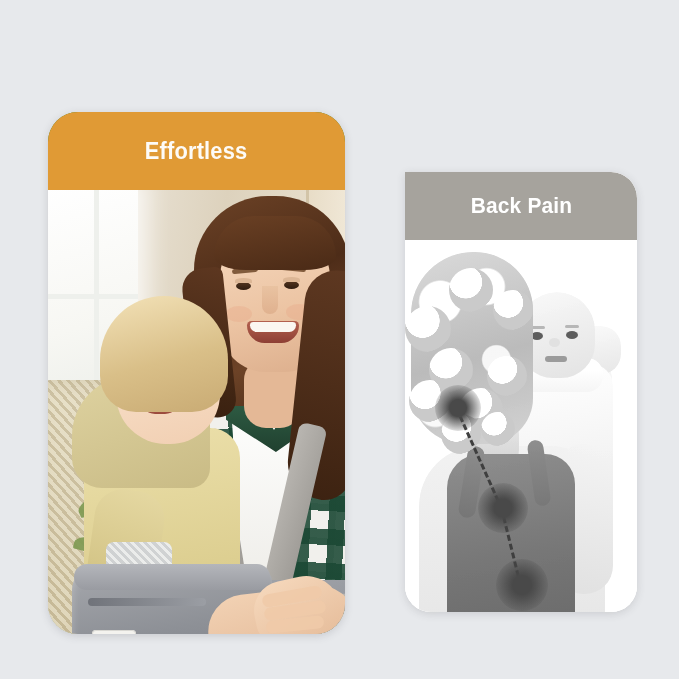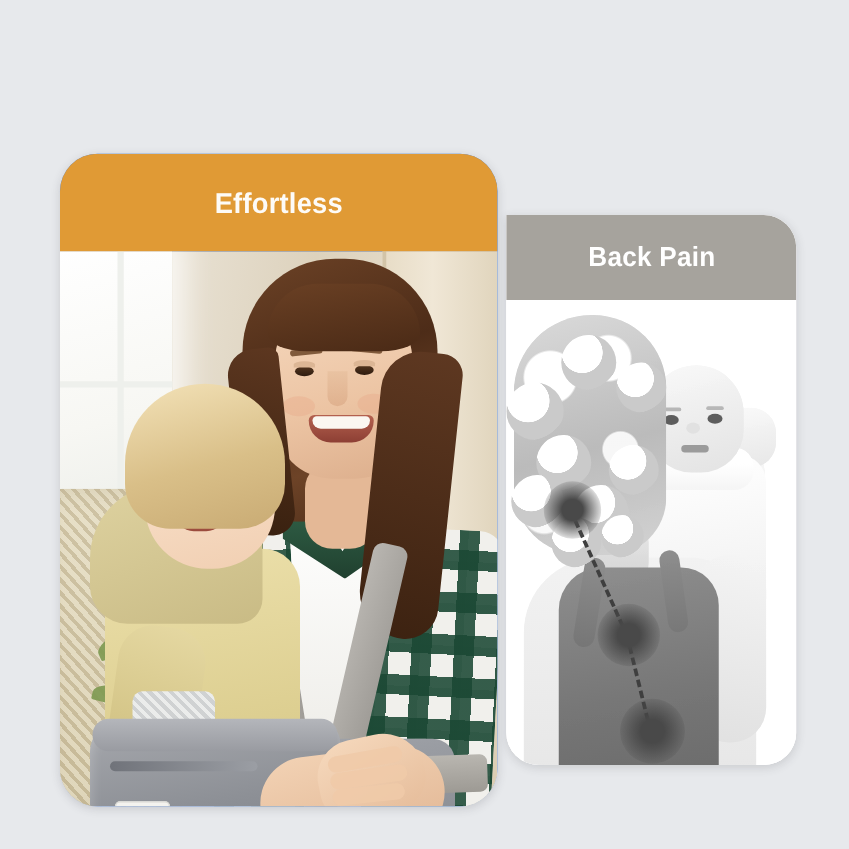--- a/index.html
+++ b/index.html
@@ -27,23 +27,23 @@
     font-size:24px;font-weight:400;
     color:#2f2f2f;line-height:1;padding-top:16px;
     transform:scaleX(0.96);
   }
 
   
   .panel{position:absolute;overflow:hidden;}
 
   
   #panel-left{
-    left:48px;top:123px;width:350px;height:522px;
+    left:48px;top:112px;width:297px;height:522px;
     border-radius:30px 30px 30px 30px;
-    background:#3b82f6;
+    background:#4d7c0f;
     box-shadow:0 2px 8px rgba(60,60,70,.18);
   }
   #panel-left .cap{
     position:absolute;left:0;top:0;width:100%;height:78px;
     background:#e09a35;
     display:flex;align-items:center;justify-content:center;
     z-index:4;
   }
   #panel-left .cap-label{
     color:#fdfbf7;font-size:23px;font-weight:bold;letter-spacing:.2px;

